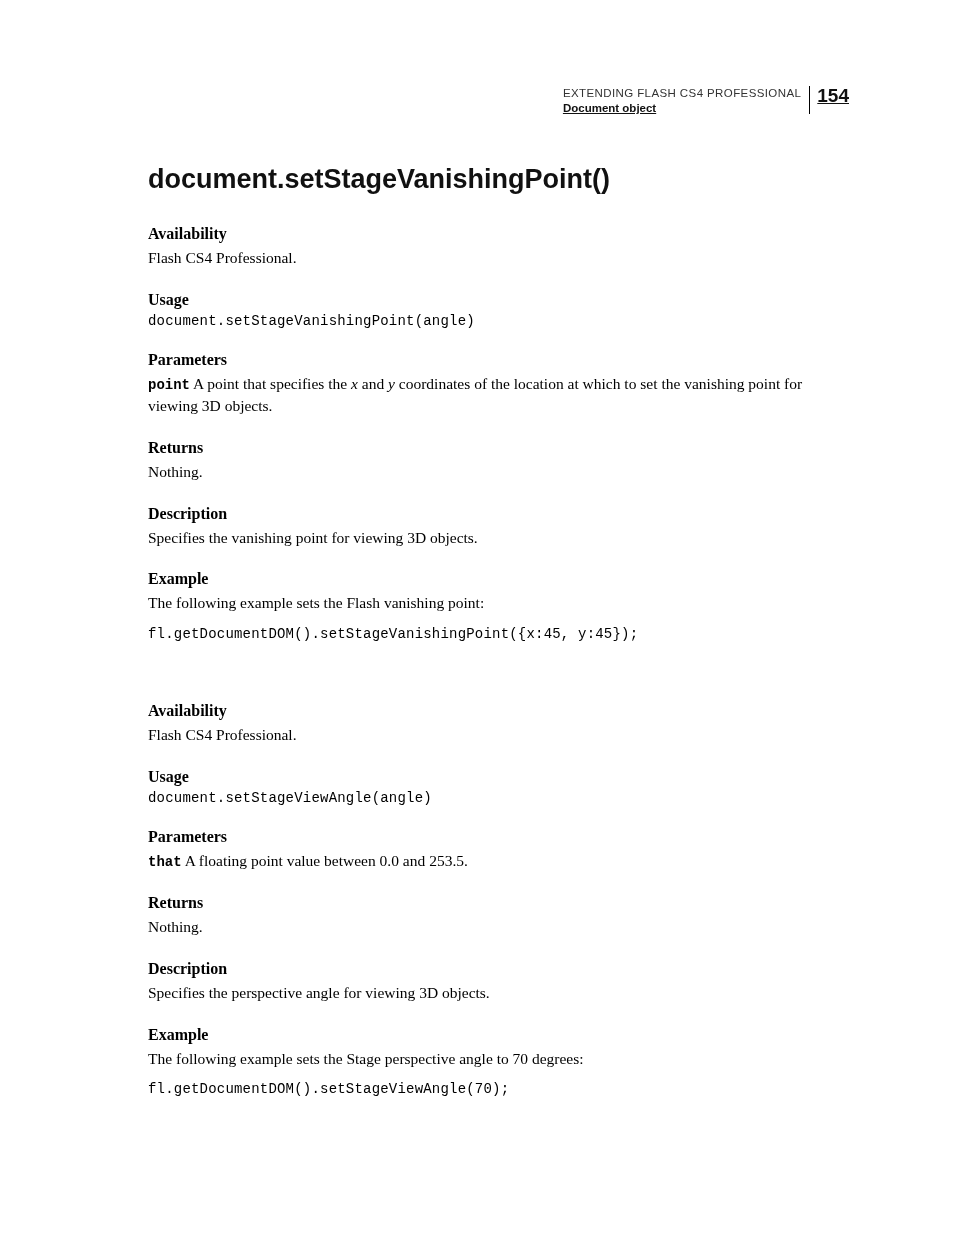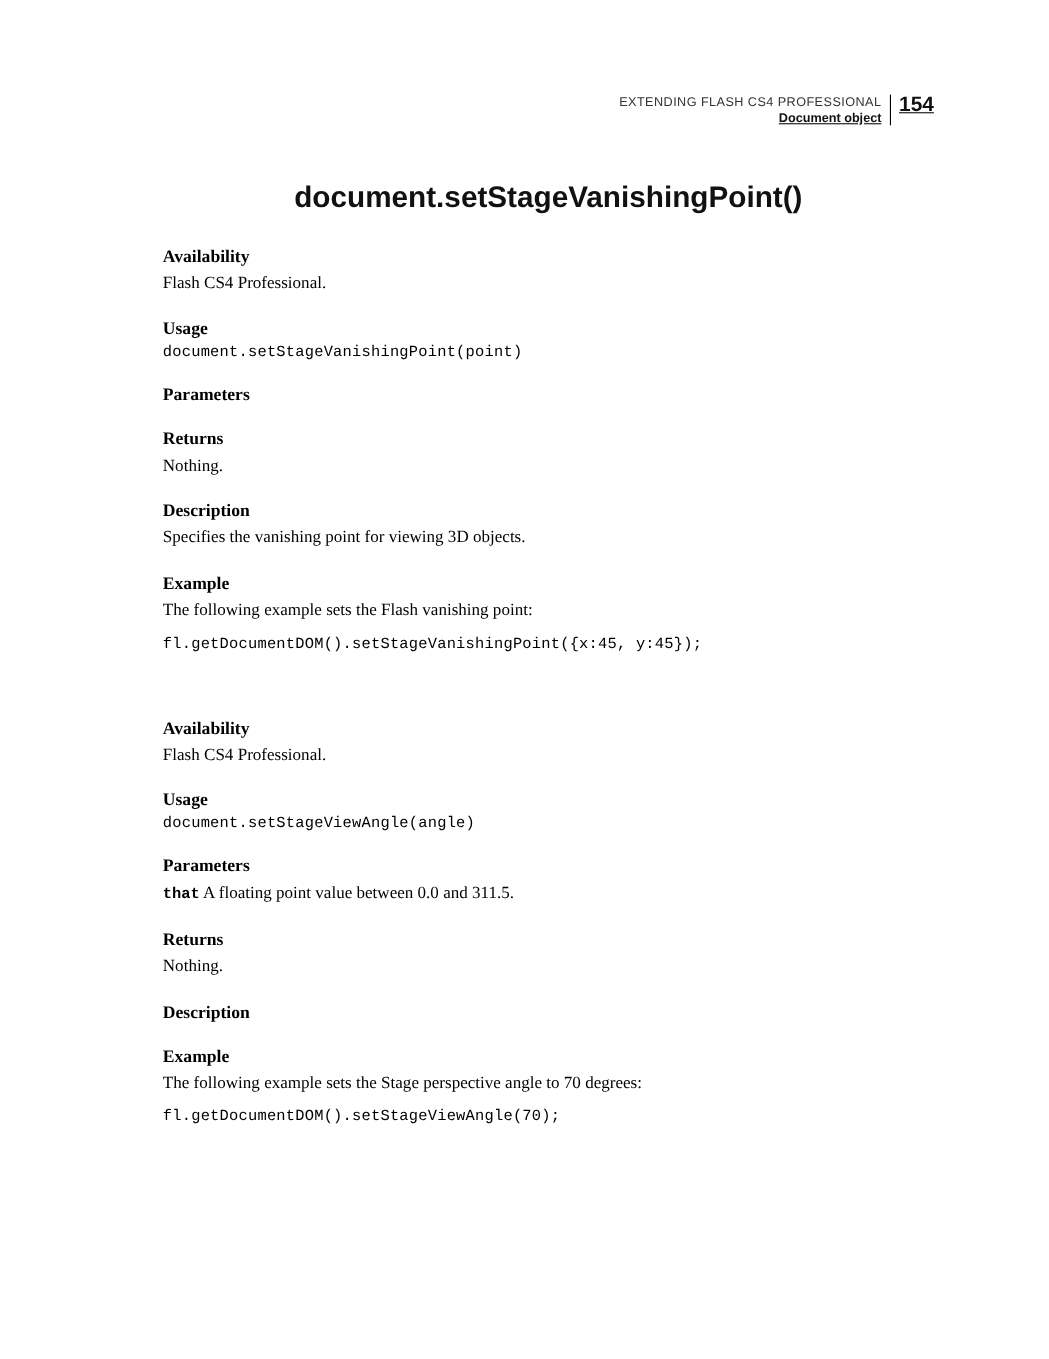--- a/index.html
+++ b/index.html
@@ -14,21 +14,20 @@
     padding: 86px 105px 60px 148px;
     box-sizing: border-box;
   }
   .running-head {
     display: flex;
     justify-content: flex-end;
     align-items: flex-start;
     margin-bottom: 48px;
   }
   .rh-text {
-    text-align: right;
     padding-right: 8px;
     line-height: 1.3;
   }
   .rh-line1 {
     font-family: "Myriad Pro", "Helvetica Neue", Arial, sans-serif;
     font-size: 11.5px;
     letter-spacing: 0.4px;
     color: #333;
   }
   .rh-line2 {
@@ -52,21 +51,20 @@
     line-height: 1;
     padding-top: 0;
     text-decoration: underline;
   }
   h1.method-title {
     font-family: "Myriad Pro", "Helvetica Neue", Arial, sans-serif;
     font-weight: 700;
     font-size: 27px;
     margin: 0 0 30px 0;
     color: #111;
-    text-align: center;
   }
   .subhead {
     font-family: "Minion Pro", "Times New Roman", Georgia, serif;
     font-weight: 700;
     font-size: 16px;
     margin: 0 0 4px 0;
     color: #000;
   }
   .body-text {
     font-family: "Minion Pro", "Times New Roman", Georgia, serif;
@@ -117,25 +115,26 @@
 
   <h1 class="method-title">document.setStageVanishingPoint()</h1>
 
   <div class="group">
     <div class="subhead">Availability</div>
     <div class="body-text" style="margin-bottom:0">Flash CS4 Professional.</div>
   </div>
 
   <div class="group">
     <div class="subhead">Usage</div>
-    <div class="code" style="margin-bottom:0">document.setStageVanishingPoint(point)</div>
+    <div class="code" style="margin-bottom:0">document.setStageVanishingPoint(angle)</div>
   </div>
 
   <div class="group">
     <div class="subhead">Parameters</div>
+    <div class="body-text" style="margin-bottom:0"><span class="inline-code-bold">point</span><span>  A point that specifies the </span><span class="ital">x</span><span> and </span><span class="ital">y</span><span> coordinates of the location at which to set the vanishing point for viewing 3D objects.</span></div>
   </div>
 
   <div class="group">
     <div class="subhead">Returns</div>
     <div class="body-text" style="margin-bottom:0">Nothing.</div>
   </div>
 
   <div class="group">
     <div class="subhead">Description</div>
     <div class="body-text" style="margin-bottom:0">Specifies the vanishing point for viewing 3D objects.</div>
@@ -155,30 +154,31 @@
     <div class="body-text" style="margin-bottom:0">Flash CS4 Professional.</div>
   </div>
 
   <div class="group">
     <div class="subhead">Usage</div>
     <div class="code" style="margin-bottom:0">document.setStageViewAngle(angle)</div>
   </div>
 
   <div class="group">
     <div class="subhead">Parameters</div>
-    <div class="body-text" style="margin-bottom:0"><span class="inline-code-bold">that</span><span>  A floating point value between 0.0 and 311.5.</span></div>
+    <div class="body-text" style="margin-bottom:0"><span class="inline-code-bold">that</span><span>  A floating point value between 0.0 and 253.5.</span></div>
   </div>
 
   <div class="group">
     <div class="subhead">Returns</div>
     <div class="body-text" style="margin-bottom:0">Nothing.</div>
   </div>
 
   <div class="group">
     <div class="subhead">Description</div>
+    <div class="body-text" style="margin-bottom:0">Specifies the perspective angle for viewing 3D objects.</div>
   </div>
 
   <div class="group">
     <div class="subhead">Example</div>
     <div class="body-text tight">The following example sets the Stage perspective angle to 70 degrees:</div>
     <div class="code" style="margin-bottom:0">fl.getDocumentDOM().setStageViewAngle(70);</div>
   </div>
 
 </div>
 

